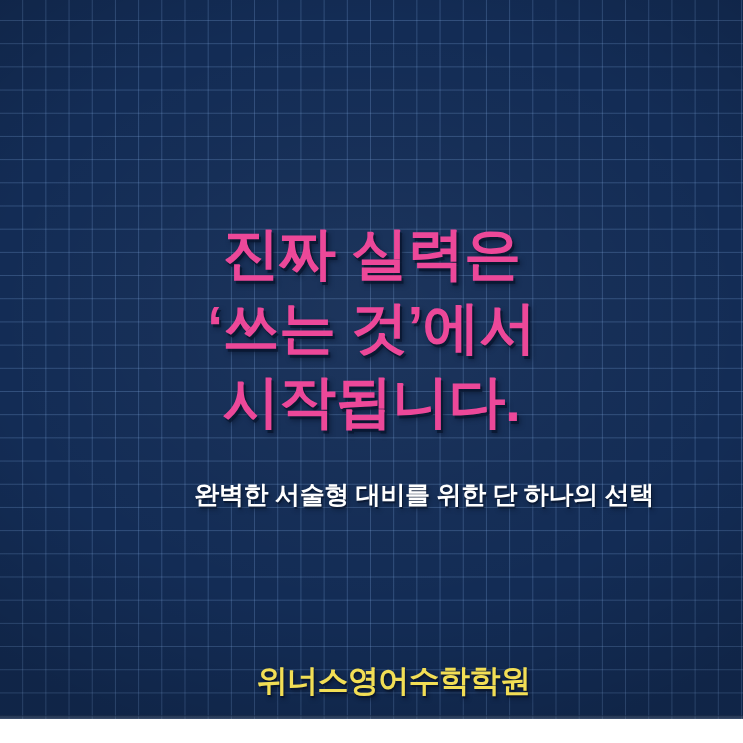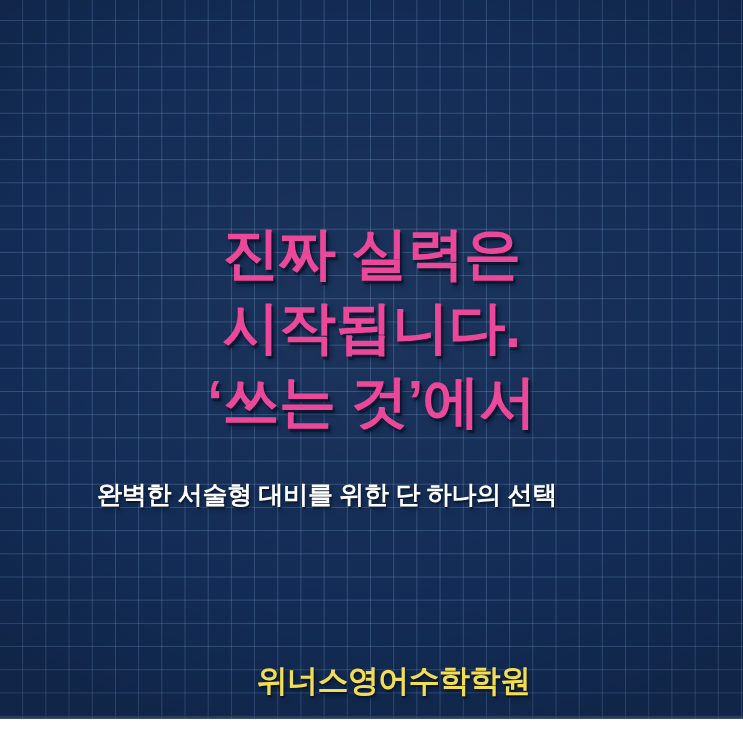--- a/index.html
+++ b/index.html
@@ -80,21 +80,21 @@
     white-space: nowrap;
   }
 
   .headline-line { display: block; }
 
   .subhead {
     position: absolute;
     left: 0;
     top: 478px;
     width: 654px;
-    text-align: center;
+    text-align: right;
     color: #ffffff;
     font-size: 25px;
     font-weight: 700;
     letter-spacing: -0.3px;
     text-shadow:
       1px 2px 0 rgba(8,22,46,0.7),
       2px 3px 4px rgba(5,15,34,0.5);
     white-space: nowrap;
   }
 
@@ -120,22 +120,22 @@
 
 <div class="poster">
 
   <div class="board"></div>
   <div class="board-bottom-edge"></div>
 
   <div class="content">
 
     <div class="headline">
       <span class="headline-line">진짜 실력은</span>
+      <span class="headline-line">‘쓰는 것’에서</span>
       <span class="headline-line">시작됩니다.</span>
-      <span class="headline-line">‘쓰는 것’에서</span>
     </div>
 
     <div class="subhead">완벽한 서술형 대비를 위한 단 하나의 선택</div>
 
     <div class="brand">위너스영어수학학원</div>
 
   </div>
 
 </div>
 

